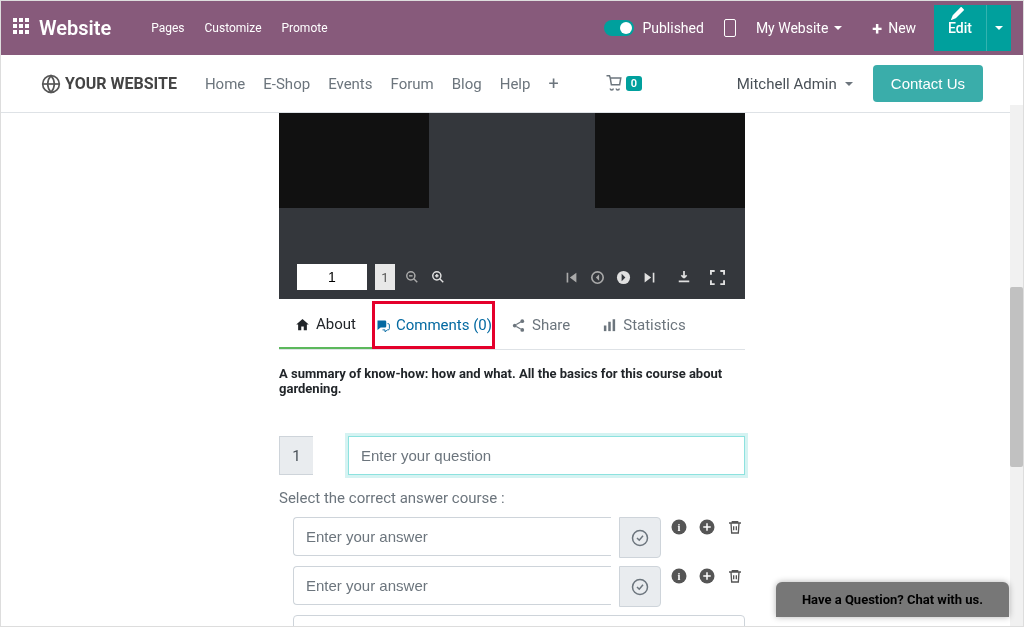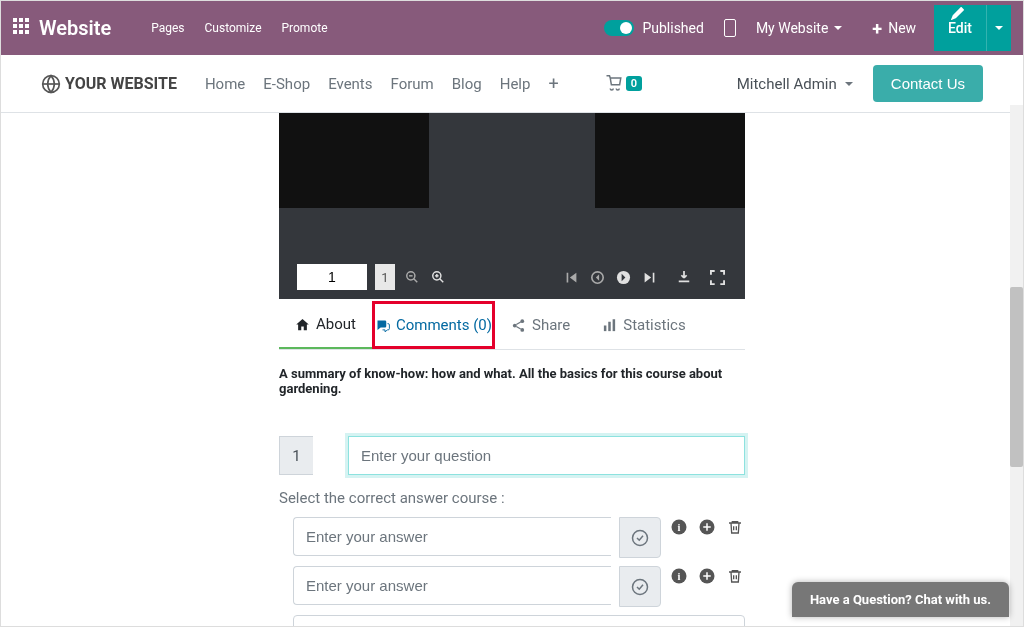--- a/index.html
+++ b/index.html
@@ -71,21 +71,21 @@
 
 .select-label { color: #6c757d; font-size: 15px; margin: 14px 0 10px 0; }
 
 .ans-row { display: flex; align-items: flex-start; gap: 8px; margin-bottom: 8px; margin-left: 14px; }
 .ans-input { flex: 1; border: 1px solid #ced4da; border-radius: 4px 0 0 4px; padding: 10px 12px; font-size: 15px; border-right: none; }
 .ans-input::placeholder { color: #6c757d; }
 .ans-check { background: #e9ecef; border: 1px solid #ced4da; width: 42px; height: 41px; display: flex; align-items: center; justify-content: center; border-radius: 0 4px 4px 0; color: #6c757d; cursor: pointer; }
 .ans-icon { color: #555; cursor: pointer; width: 20px; height: 20px; display: flex; align-items: center; justify-content: center; }
 
 
-.chat-widget { position: absolute; right: 14px; bottom: 9px; background: #777; color: #ffffff; padding: 10px 18px; border-radius: 6px 6px 0 0; font-weight: 700; font-size: 13px; cursor: pointer; box-shadow: 0 0 6px rgba(0,0,0,0.3); }
+.chat-widget { position: absolute; right: 14px; bottom: 9px; background: #777; color: #000000; padding: 10px 26px; border-radius: 6px 6px 0 0; font-weight: 700; font-size: 13px; cursor: pointer; box-shadow: 0 0 6px rgba(0,0,0,0.3); }
 
 
 .scrollbar-track { position: absolute; right: 0; top: 104px; width: 13px; height: 523px; background: #f1f1f1; }
 .scrollbar-thumb { position: absolute; right: 0; top: 286px; width: 13px; height: 180px; background: #c1c1c1; border-radius: 2px;}
 </style>
 </head>
 <body>
 
 <div class="topbar">
   <span class="grid-icon">

